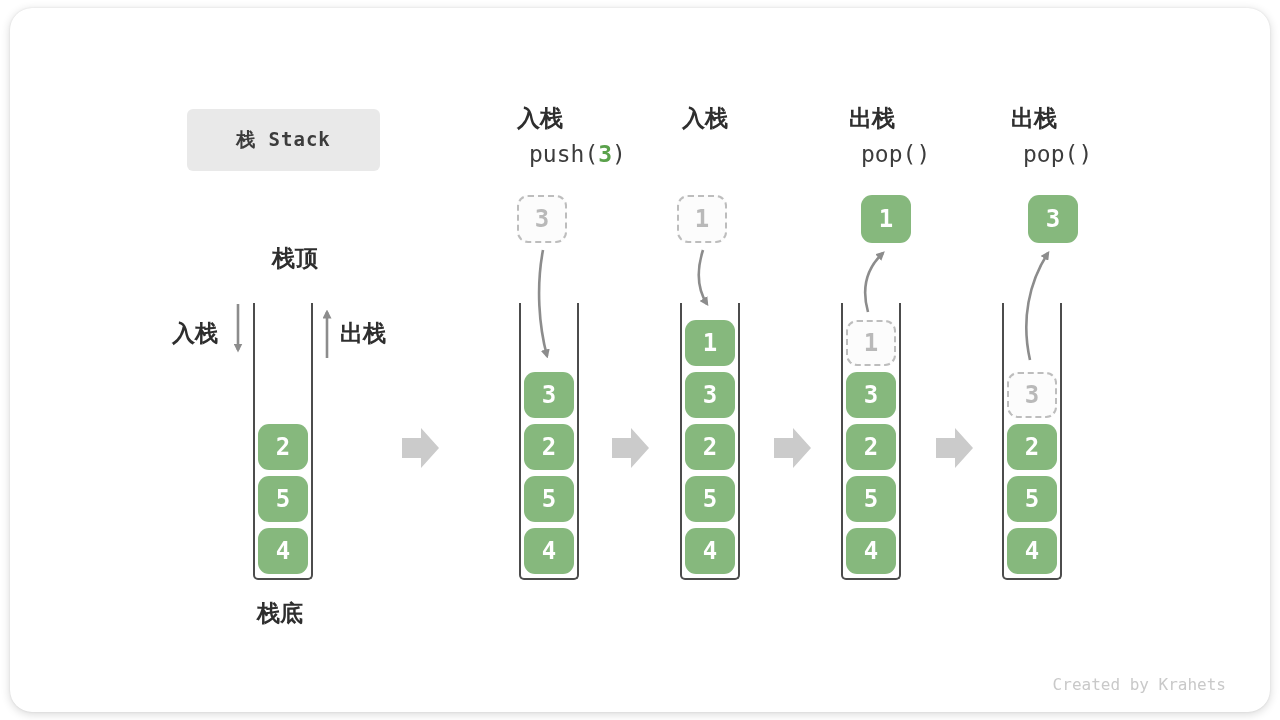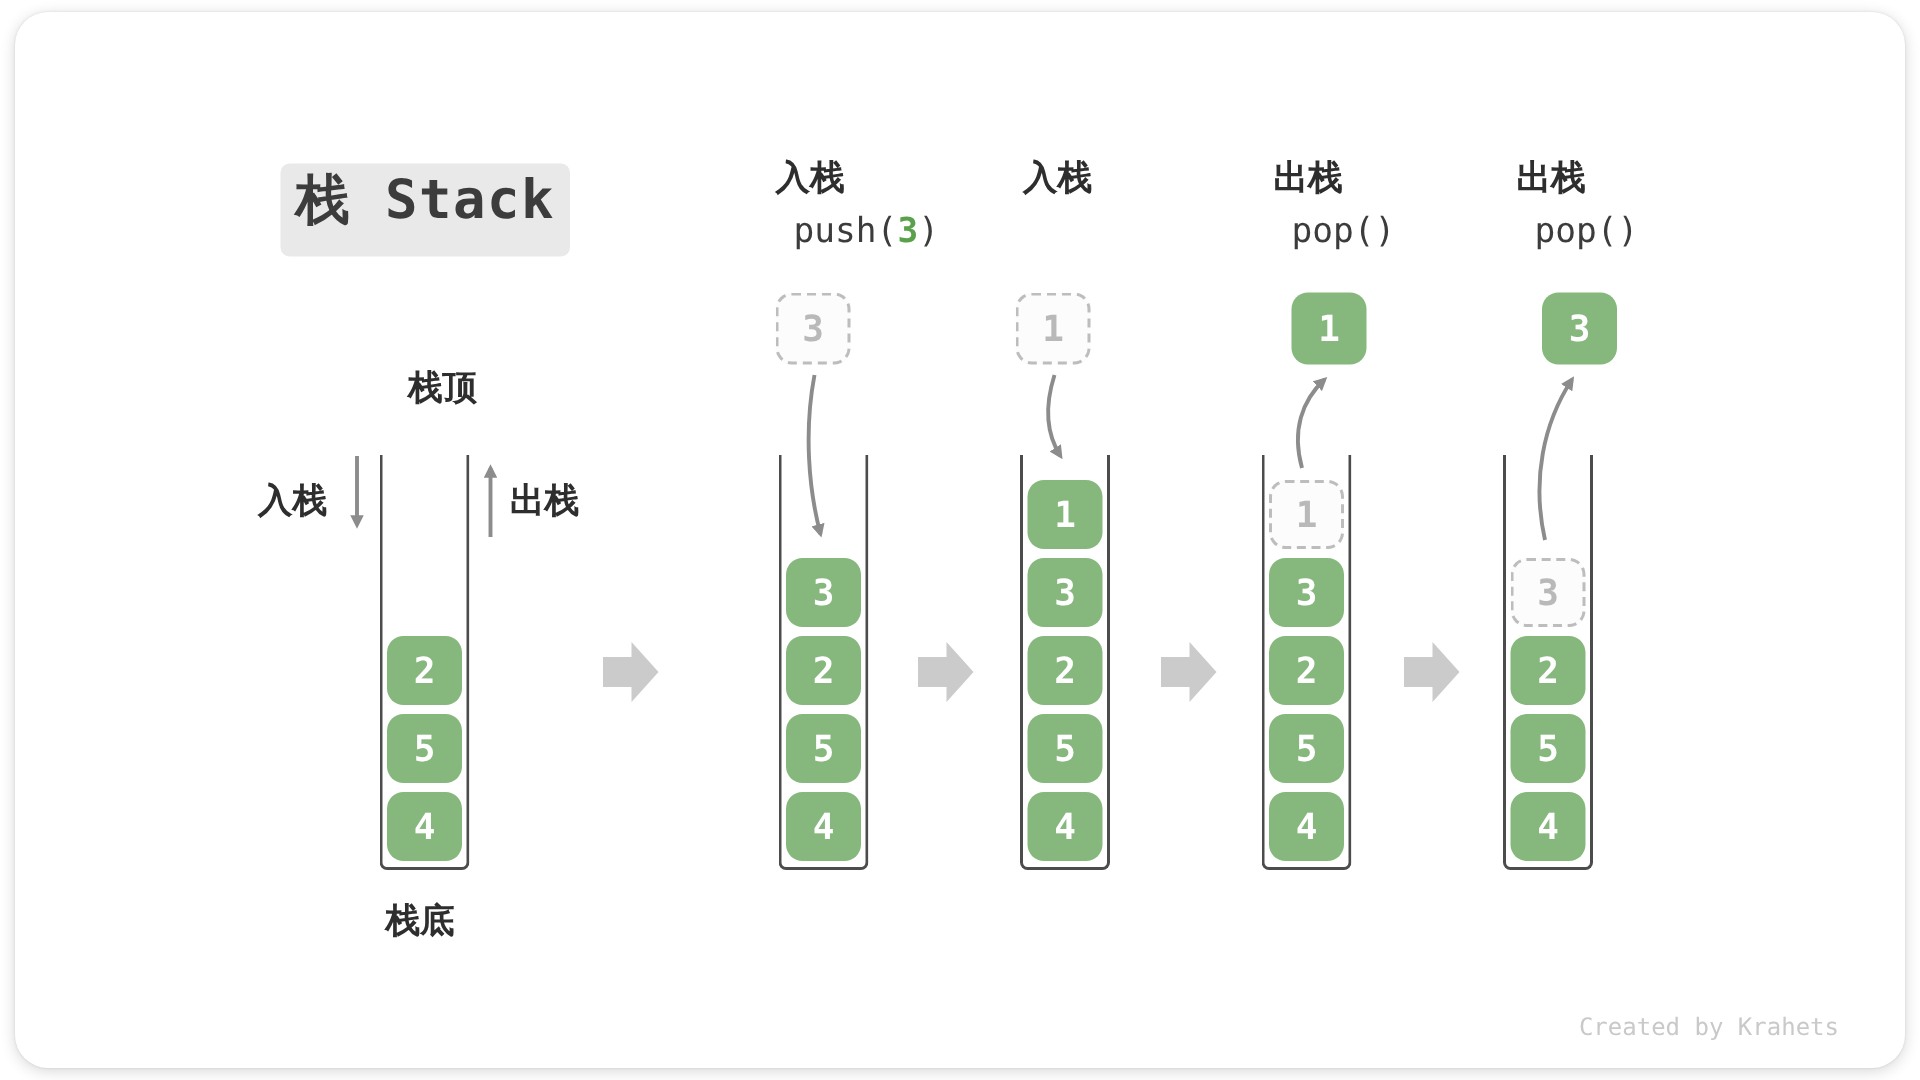--- a/index.html
+++ b/index.html
@@ -9,22 +9,22 @@
     --title-bg:#e9e9e9; --ink:#3c3c3c; --label-ink:#2e2e2e;
     --code-green:#5aa14b; --watermark:#c9c9c9;
   }
   html,body{margin:0;padding:0;background:#ffffff;}
   .stage{position:relative;width:1280px;height:720px;overflow:hidden;
          font-family:"Liberation Sans","DejaVu Sans",sans-serif;}
   .card{position:absolute;left:10px;top:8px;right:10px;bottom:8px;background:#fff;
         border-radius:22px;box-shadow:0 2px 10px rgba(0,0,0,.16),0 0 2px rgba(0,0,0,.10);}
   .abs{position:absolute;}
   .title-box{left:187px;top:109px;width:193px;height:62px;background:var(--title-bg);
-             border-radius:6px;display:flex;align-items:flex-start;justify-content:center;
-             font-family:"DejaVu Sans Mono",monospace;font-size:36px;font-weight:600;
+             border-radius:6px;display:flex;align-items:center;justify-content:center;
+             font-family:"DejaVu Sans Mono",monospace;font-size:19px;font-weight:600;
              color:var(--ink);letter-spacing:1px;}
   .cn-label{font-size:23px;font-weight:bold;color:var(--label-ink);white-space:nowrap;}
   .op{top:104px;width:180px;}
   .op .cn-line{font-size:23px;font-weight:bold;color:var(--label-ink);line-height:28px;}
   .op .code-line{font-family:"DejaVu Sans Mono",monospace;font-size:23px;color:var(--ink);
                  line-height:28px;margin-top:8px;margin-left:12px;}
   .op .code-line .arg{color:var(--code-green);font-weight:bold;}
   .stack-box{border-left:2px solid var(--wall);border-right:2px solid var(--wall);
              border-bottom:2px solid var(--wall);border-radius:0 0 5px 5px;
              background:transparent;}

